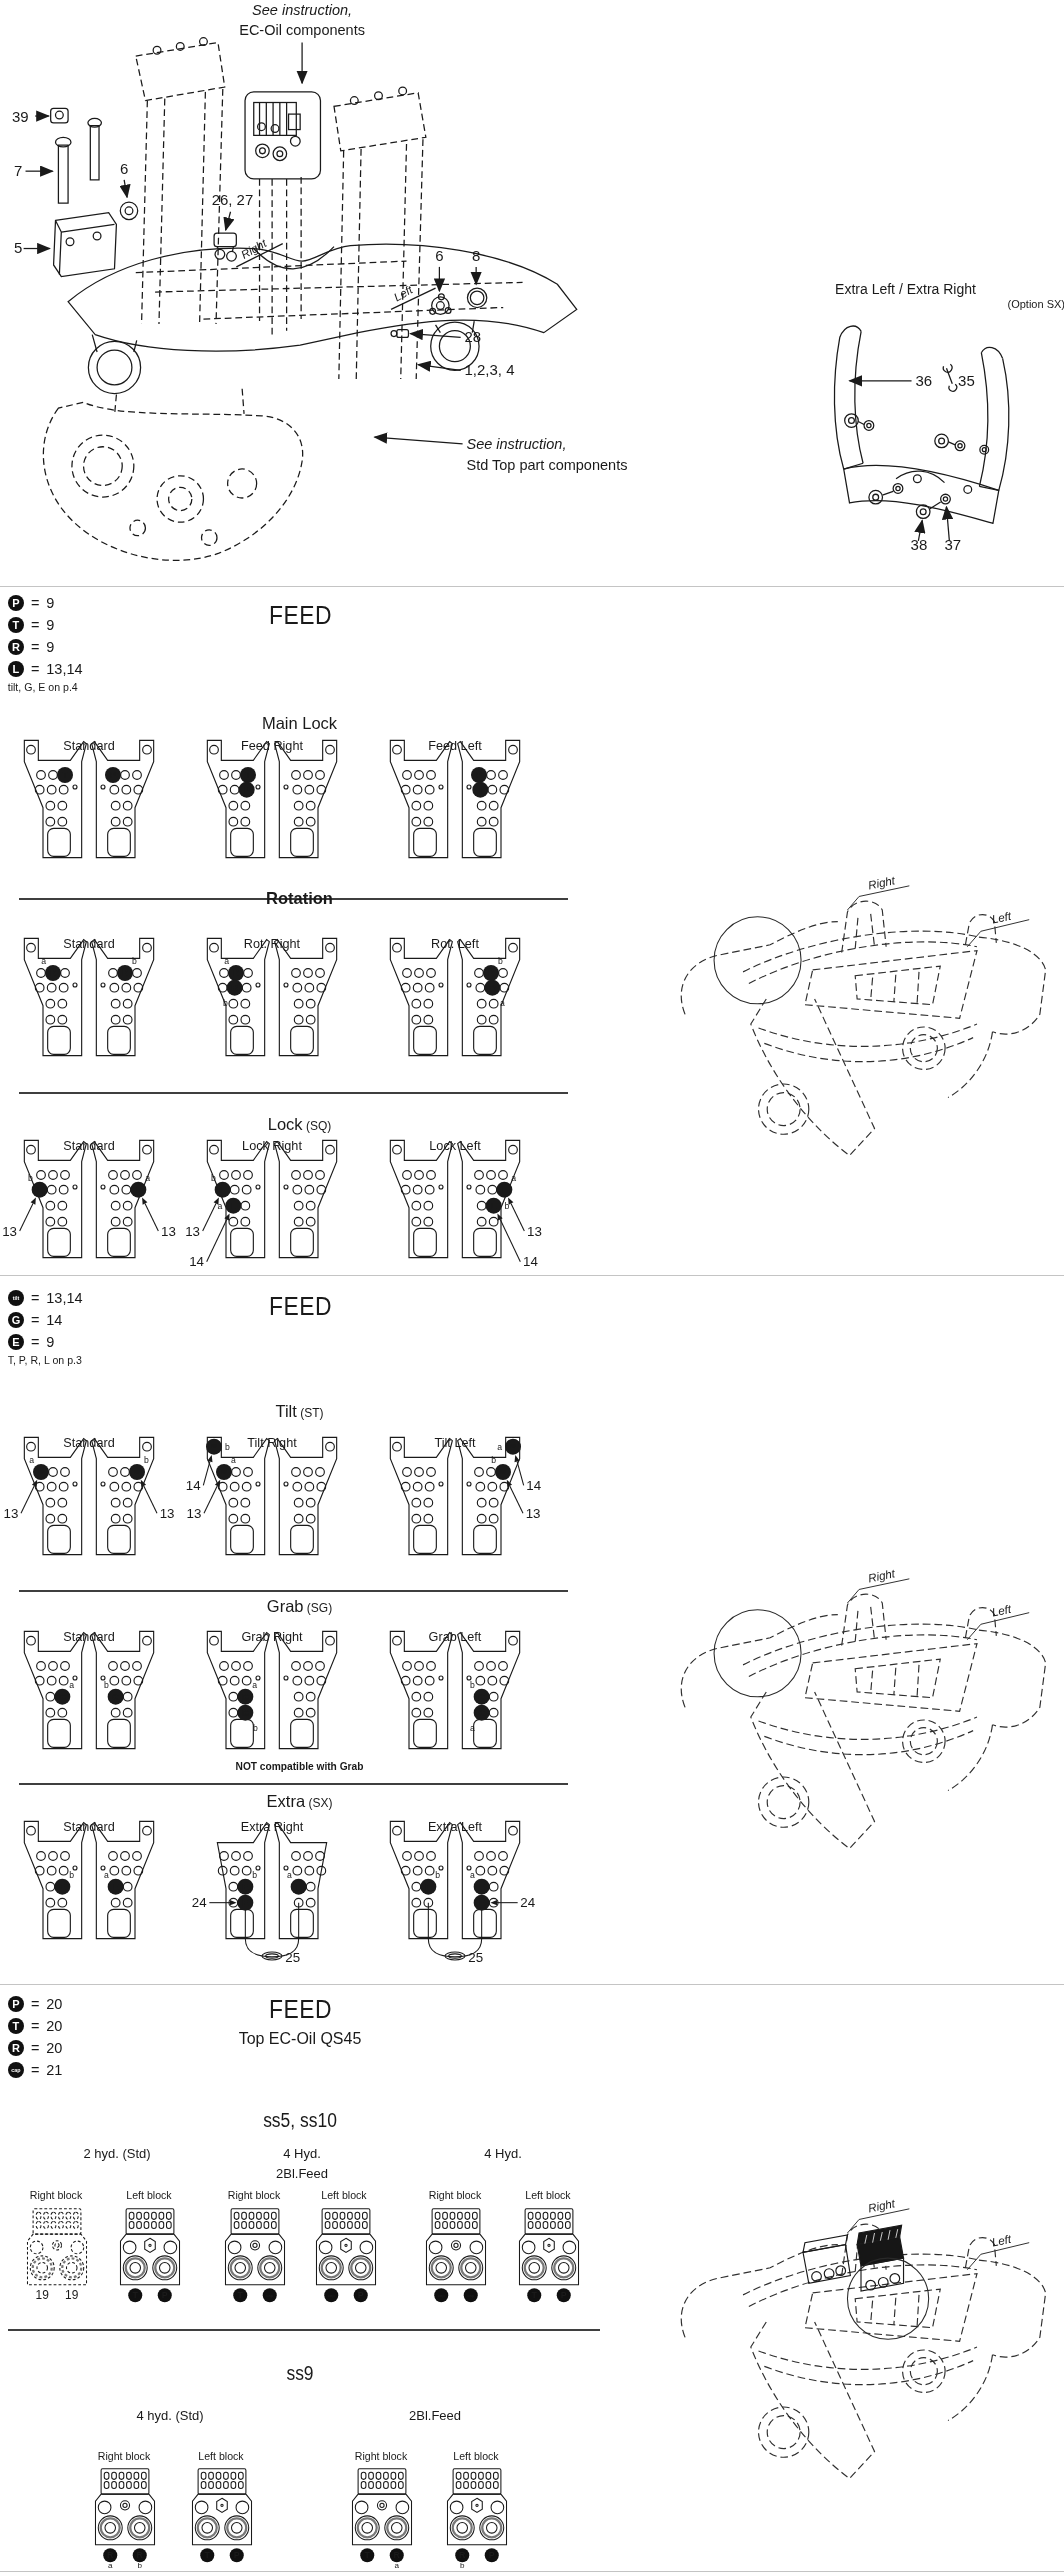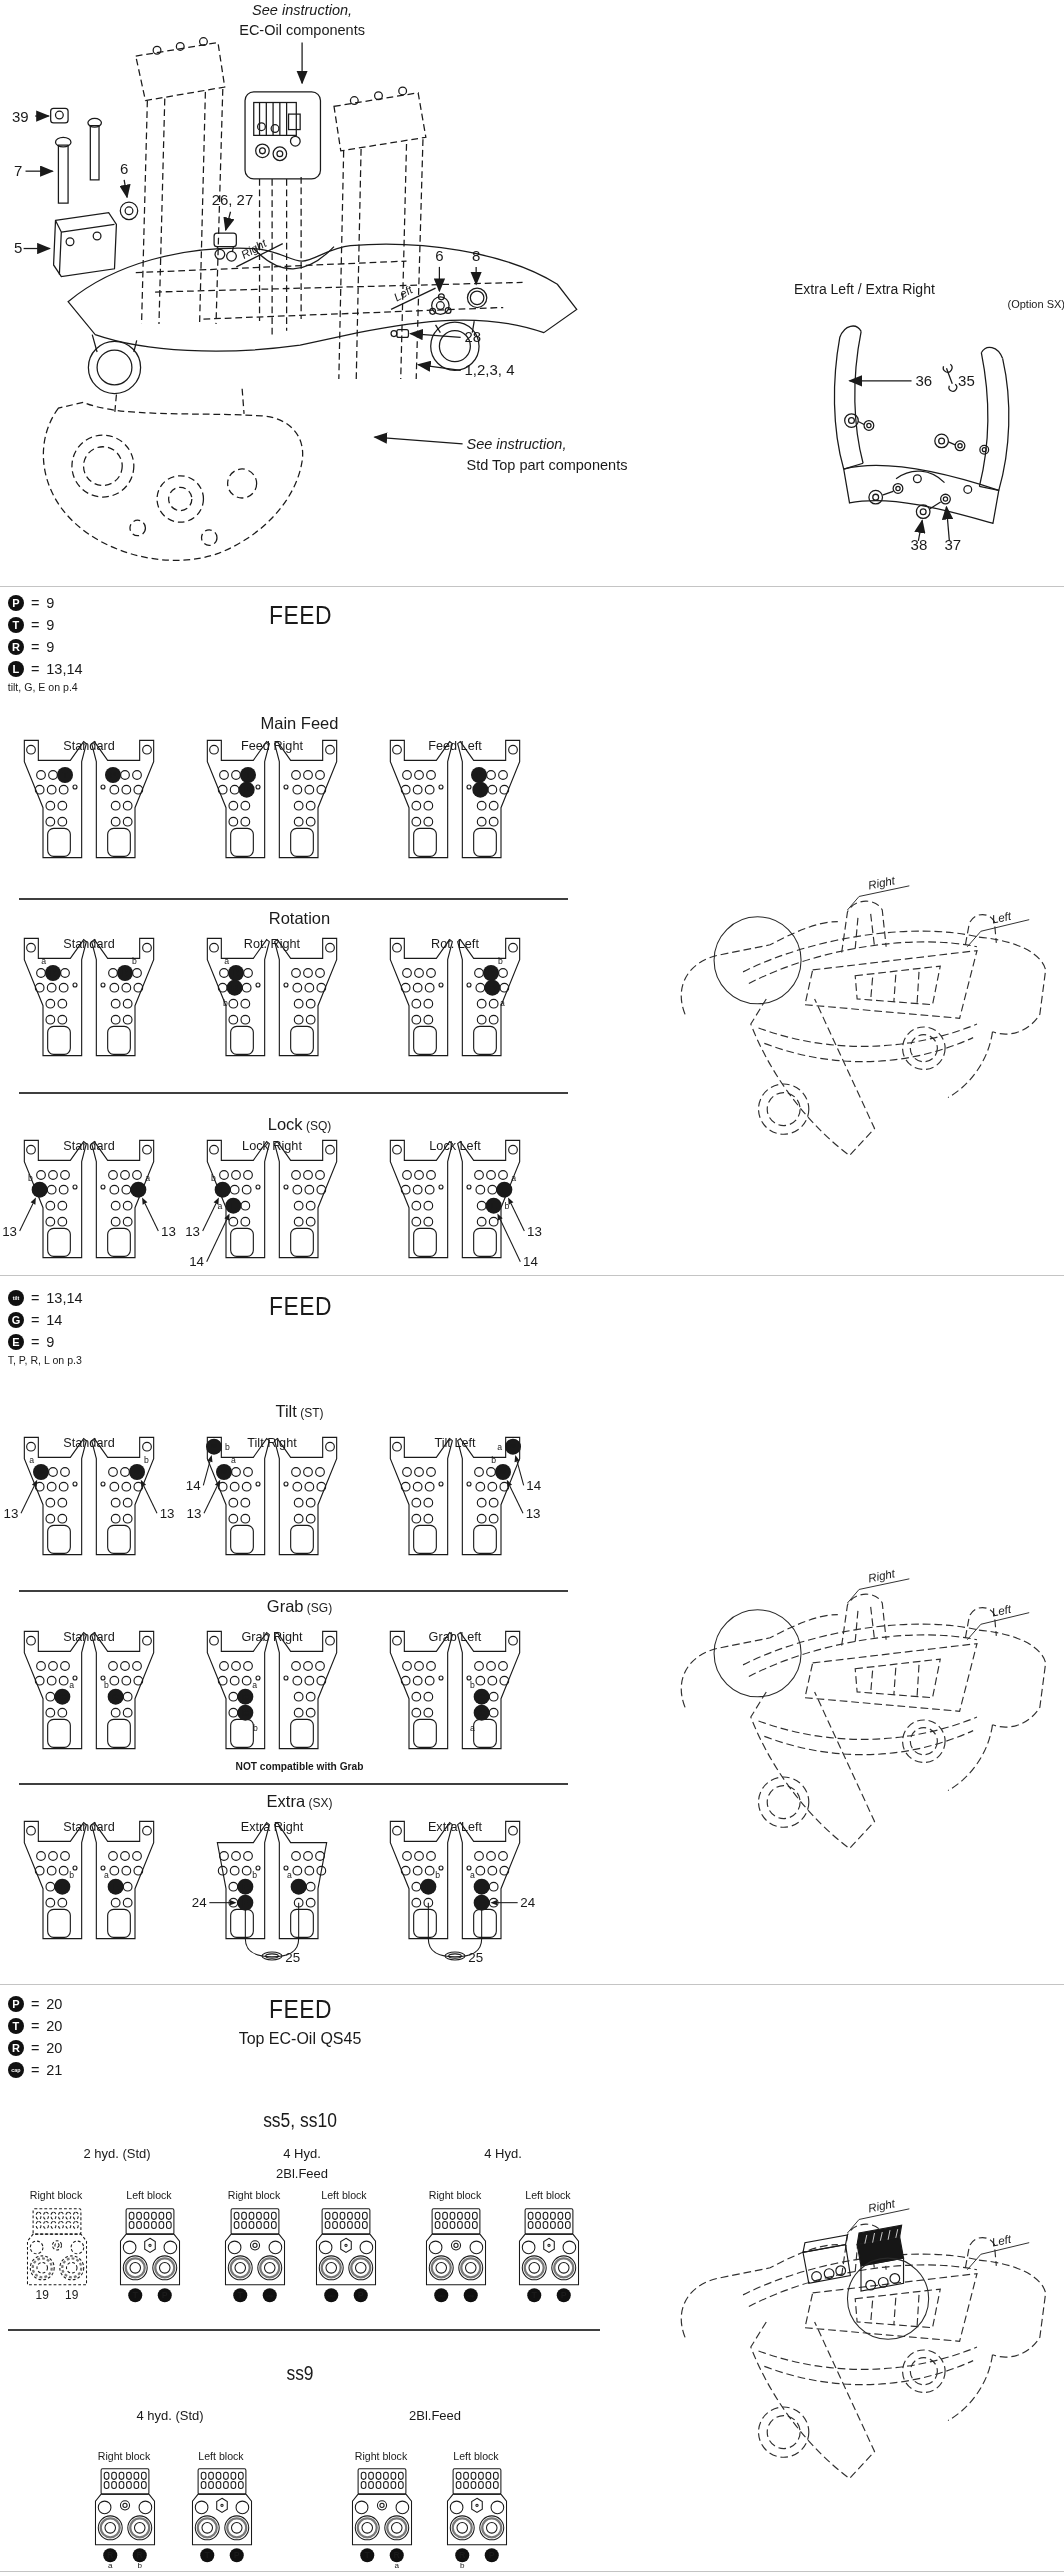--- a/index.html
+++ b/index.html
@@ -19,21 +19,21 @@
   .legend .row{display:flex;align-items:center;height:22px;gap:6.8px}
   .badge{display:inline-flex;align-items:center;justify-content:center;width:16.5px;height:16.5px;
          border-radius:50%;background:#101010;color:#fff;font-weight:bold;font-size:11px;flex:0 0 16.5px}
   .badge.sm{font-size:5.3px}
   .legend .note{font-size:10.6px;margin-top:1px}
   .groups{position:absolute;left:1.9px;width:540px;display:flex;justify-content:space-between}
   .qs-title{position:absolute;font-size:19.4px;transform:translateX(-50%) scaleX(.9);white-space:nowrap}
   .qs-h{position:absolute;font-size:13px;transform:translateX(-50%);white-space:nowrap}
   .qs-side{position:absolute;font-size:10.6px;transform:translateX(-50%);white-space:nowrap}
   .absfig{position:absolute}
-  .opt-title{position:absolute;left:794px;width:271px;text-align:left;font-size:14px;white-space:nowrap}
+  .opt-title{position:absolute;left:770px;width:271px;text-align:center;font-size:14px;white-space:nowrap}
   .opt-sub{position:absolute;left:794px;width:271px;text-align:right;font-size:11px}
   svg text{font-family:"Liberation Sans",sans-serif;fill:#1a1a1a}
   .xs{stroke:#1a1a1a;stroke-width:1.3;fill:none}
   .xd{stroke-dasharray:7 4}
   .co{font-size:15.5px}
   .ol path,.ol circle,.ol rect,.ol polygon{stroke:#1a1a1a;fill:none;stroke-width:1.7}
   .blk path,.blk circle,.blk rect,.blk polygon{stroke:#1a1a1a;fill:none;stroke-width:1.5}
   .blk circle.seal{stroke:#787878;stroke-width:3.2}
   .dash path,.dash rect,.dash circle,.dash polygon{stroke-dasharray:4 3}
   .glabel{font-size:19px}
@@ -313,21 +313,21 @@
         <span>20</span>
       </div>
       <div class="row">
         <span class="badge sm">cap</span>
         <span>=</span>
         <span>21</span>
       </div>
     </div>
     <div class="feed-h" style="top: 1994px;">FEED</div>
     <div class="feed-sub" style="top: 2028px;">Top EC-Oil QS45</div>
-    <div class="sec-title" style="top: 714px;"><span>Main Feed</span></div>
+    <div class="sec-title" style="top: 714px;"><span>Main Lock</span></div>
     <div class="groups" style="top: 723px;">
       <svg width="174" height="170" viewBox="0 0 260 255">
         <text class="glabel" x="130" y="40" text-anchor="middle">Standard</text>
         <g class="ol" transform="translate(28,12)">
           <path d="M5,14 H26 V44 H74 L94,16 L98,19 L91,46 V190 H33 V115 L5,46 Z"></path>
           <circle cx="15" cy="28" r="6.5"></circle>
           <circle cx="30" cy="66" r="6.5"></circle>
           <circle cx="48" cy="66" r="6.5"></circle>
           <circle cx="66" cy="66" r="6.5"></circle>
           <circle cx="28" cy="88" r="6.5"></circle>
@@ -433,21 +433,21 @@
           <circle cx="62" cy="136" r="6.5"></circle>
           <circle cx="81" cy="84" r="3"></circle>
           <rect x="40" y="146" width="34" height="42" rx="9"></rect>
         </g>
         <circle cx="166" cy="78" r="12" fill="#1a1a1a"></circle>
         <text x="166" y="83" fill="#fff" font-size="14" font-weight="bold" text-anchor="middle">P</text>
         <circle cx="168" cy="100" r="12" fill="#1a1a1a"></circle>
         <text x="168" y="105" fill="#fff" font-size="14" font-weight="bold" text-anchor="middle">T</text>
       </svg>
     </div>
-    <div class="sec-title" style="top: 909px;"><span>Rotation</span></div>
+    <div class="sec-title" style="top: 889px; font-weight: bold;"><span>Rotation</span></div>
     <div class="groups" style="top: 921px;">
       <svg width="174" height="170" viewBox="0 0 260 255">
         <text class="glabel" x="130" y="40" text-anchor="middle">Standard</text>
         <g class="ol" transform="translate(28,12)">
           <path d="M5,14 H26 V44 H74 L94,16 L98,19 L91,46 V190 H33 V115 L5,46 Z"></path>
           <circle cx="15" cy="28" r="6.5"></circle>
           <circle cx="30" cy="66" r="6.5"></circle>
           <circle cx="48" cy="66" r="6.5"></circle>
           <circle cx="66" cy="66" r="6.5"></circle>
           <circle cx="28" cy="88" r="6.5"></circle>

